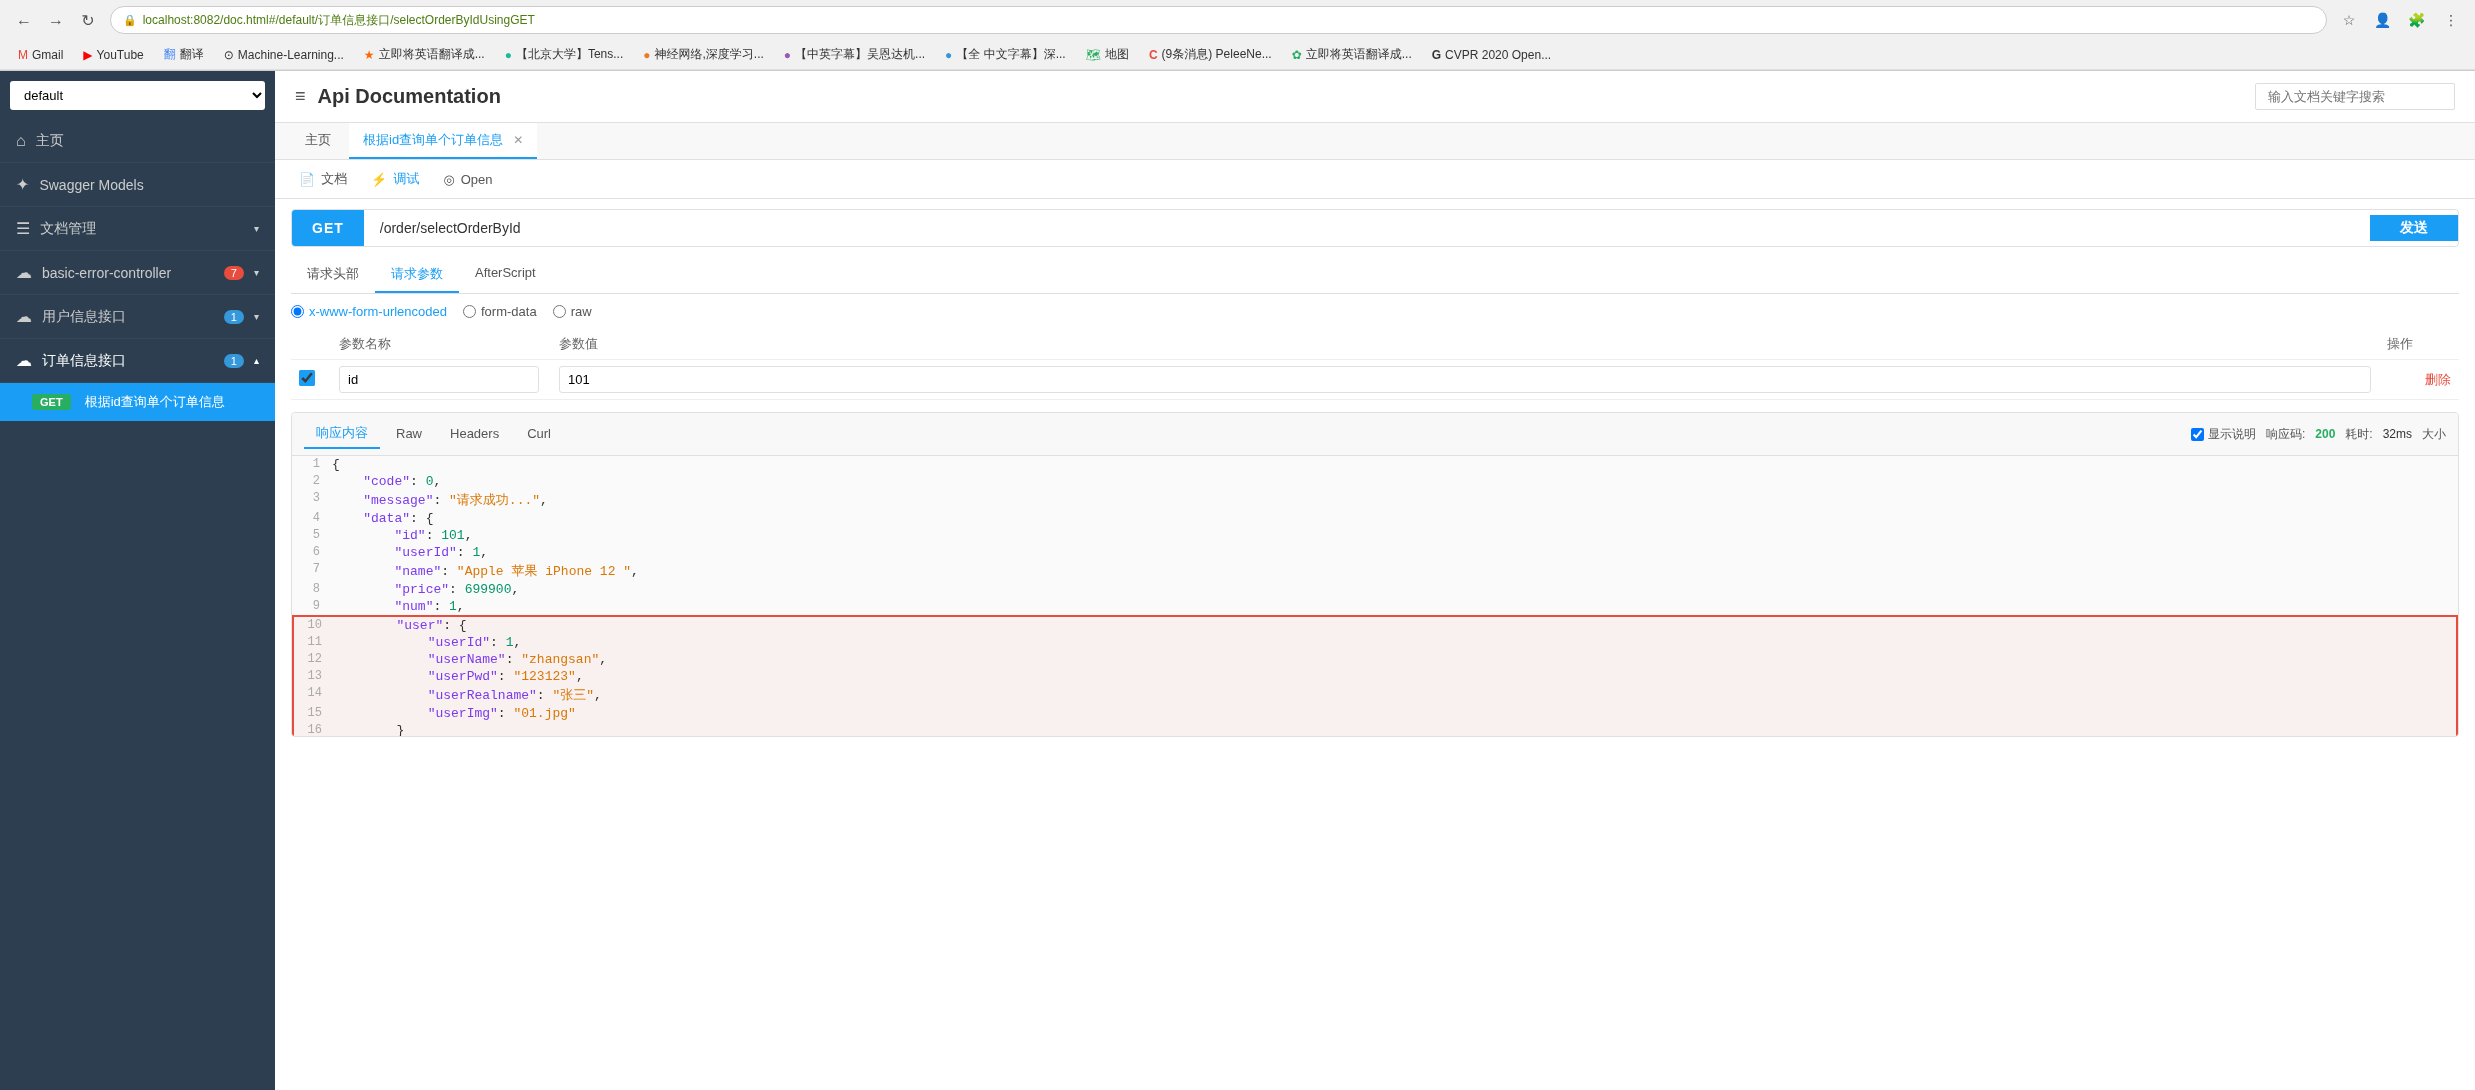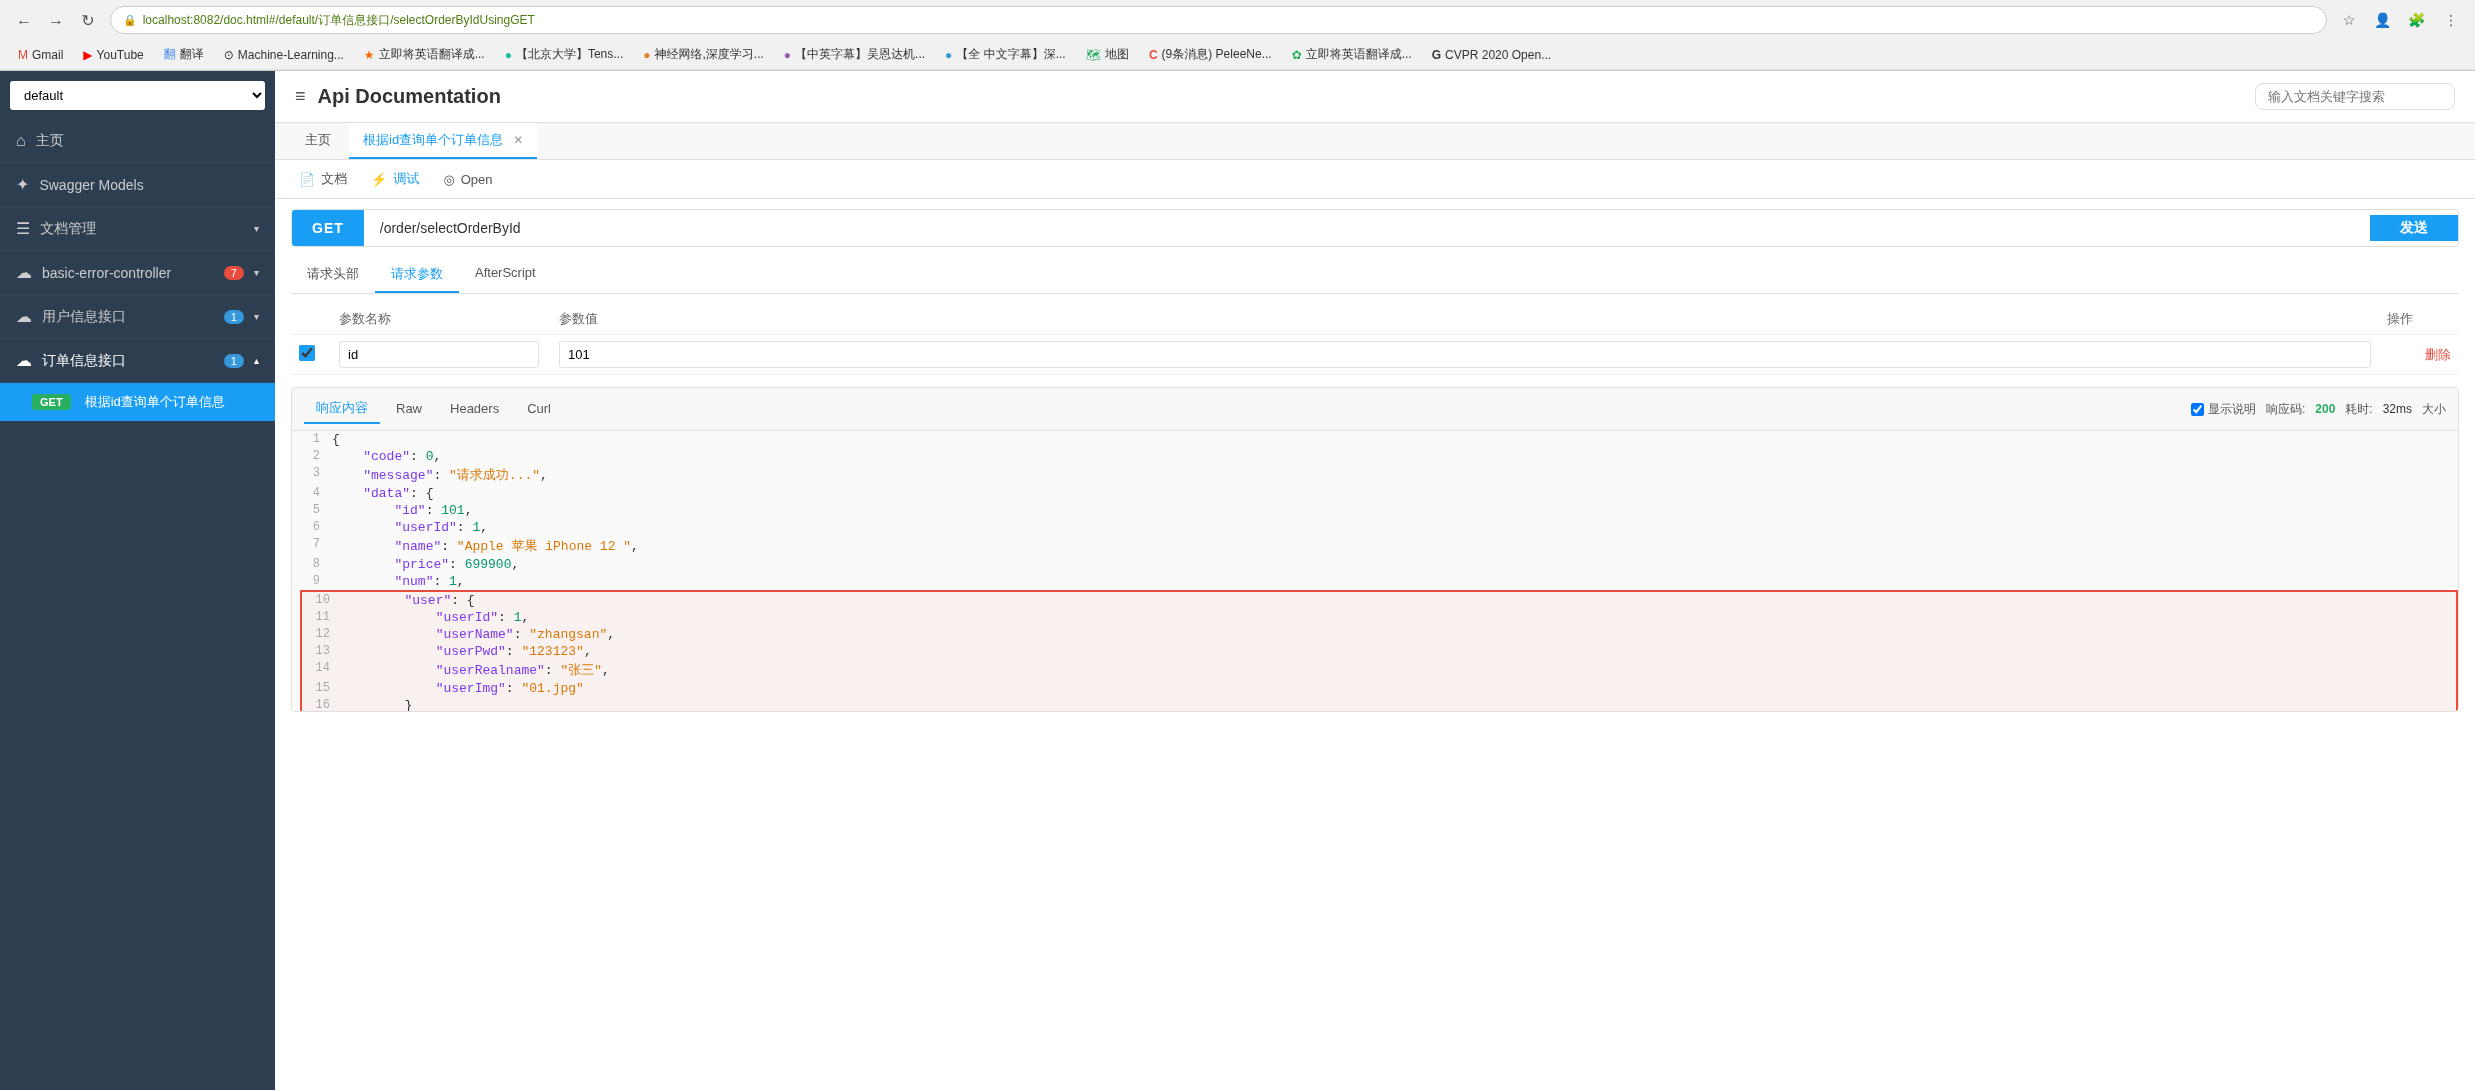--- a/index.html
+++ b/index.html
@@ -176,21 +176,21 @@
       font-size: 18px; color: #555; margin-right: 12px;
     }
     .main-title {
       font-size: 20px;
       font-weight: bold;
       color: #333;
       flex: 1;
     }
     .search-box {
       border: 1px solid #ddd;
-      border-radius: 8px;
+      border-radius: 2px;
       padding: 5px 12px;
       font-size: 13px;
       width: 200px;
       color: #999;
     }
 
     
     .tabs-bar {
       display: flex;
       align-items: center;
@@ -418,21 +418,20 @@
     .line-content {
       flex: 1;
       white-space: pre;
       color: #333;
     }
     .json-key { color: #7c3aed; }
     .json-string { color: #d97706; }
     .json-number { color: #059669; }
     .code-line.highlighted {
       background: rgba(231, 76, 60, 0.05);
-      margin-left: 8px;
     }
 
     
     ::-webkit-scrollbar { width: 6px; height: 6px; }
     ::-webkit-scrollbar-track { background: #f1f1f1; }
     ::-webkit-scrollbar-thumb { background: #ccc; border-radius: 3px; }
   </style>
 </head>
 <body>
 
@@ -595,20 +594,34 @@
       <div class="get-method">GET</div>
       <input class="get-url" type="text" value="/order/selectOrderById" style="">
       <button class="send-btn">发送</button>
     </div>
 
     <div class="params-area">
       <div class="params-tabs">
         <div class="params-tab">请求头部</div>
         <div class="params-tab active">请求参数</div>
         <div class="params-tab">AfterScript</div>
+      </div>
+      <div class="radio-group">
+        <label class="radio-label radio-selected">
+          <input type="radio" name="bodytype" checked="" style="">
+          <span>x-www-form-urlencoded</span>
+        </label>
+        <label class="radio-label">
+          <input type="radio" name="bodytype" style="">
+          <span>form-data</span>
+        </label>
+        <label class="radio-label">
+          <input type="radio" name="bodytype" style="">
+          <span>raw</span>
+        </label>
       </div>
       <table class="params-table">
         <thead>
           <tr>
             <th class="col-check"></th>
             <th class="col-name">参数名称</th>
             <th class="col-value">参数值</th>
             <th class="col-action">操作</th>
           </tr>
         </thead>

